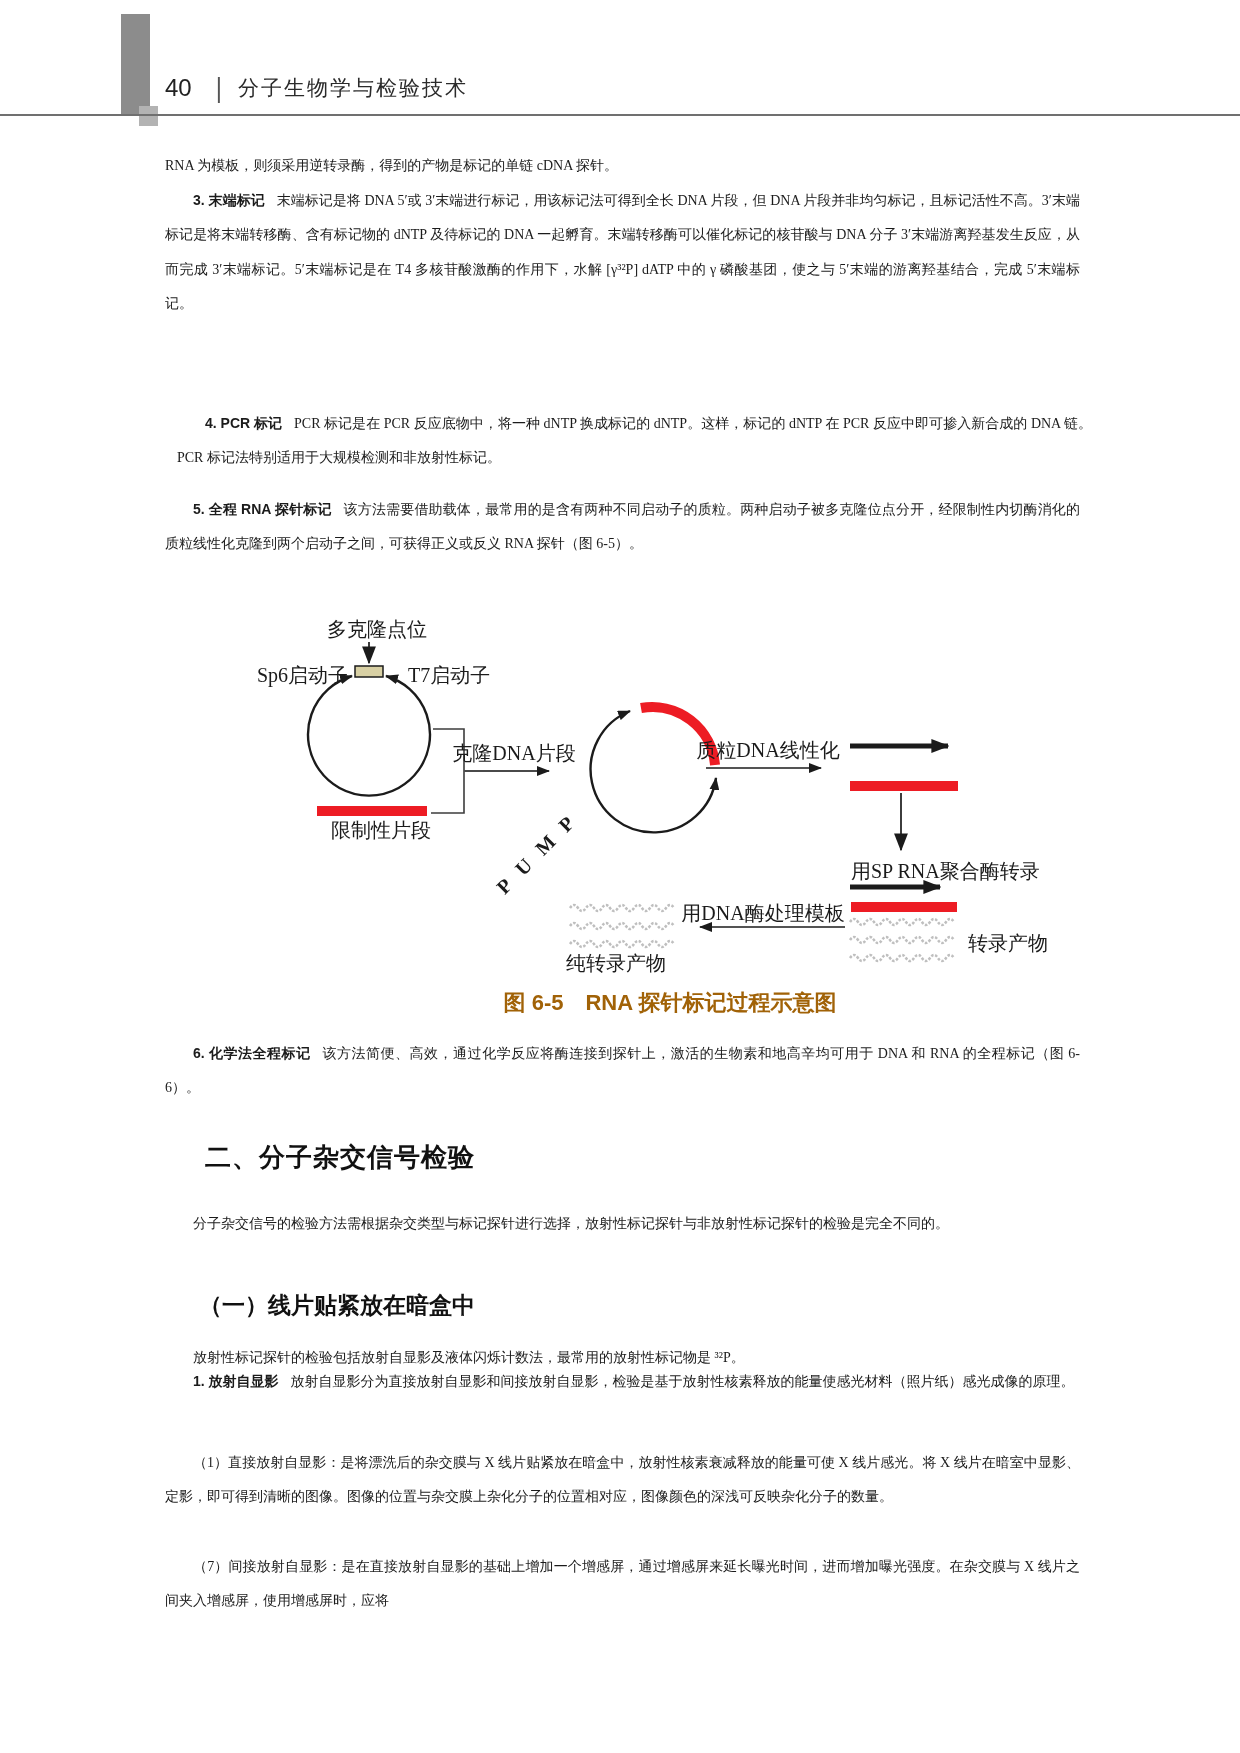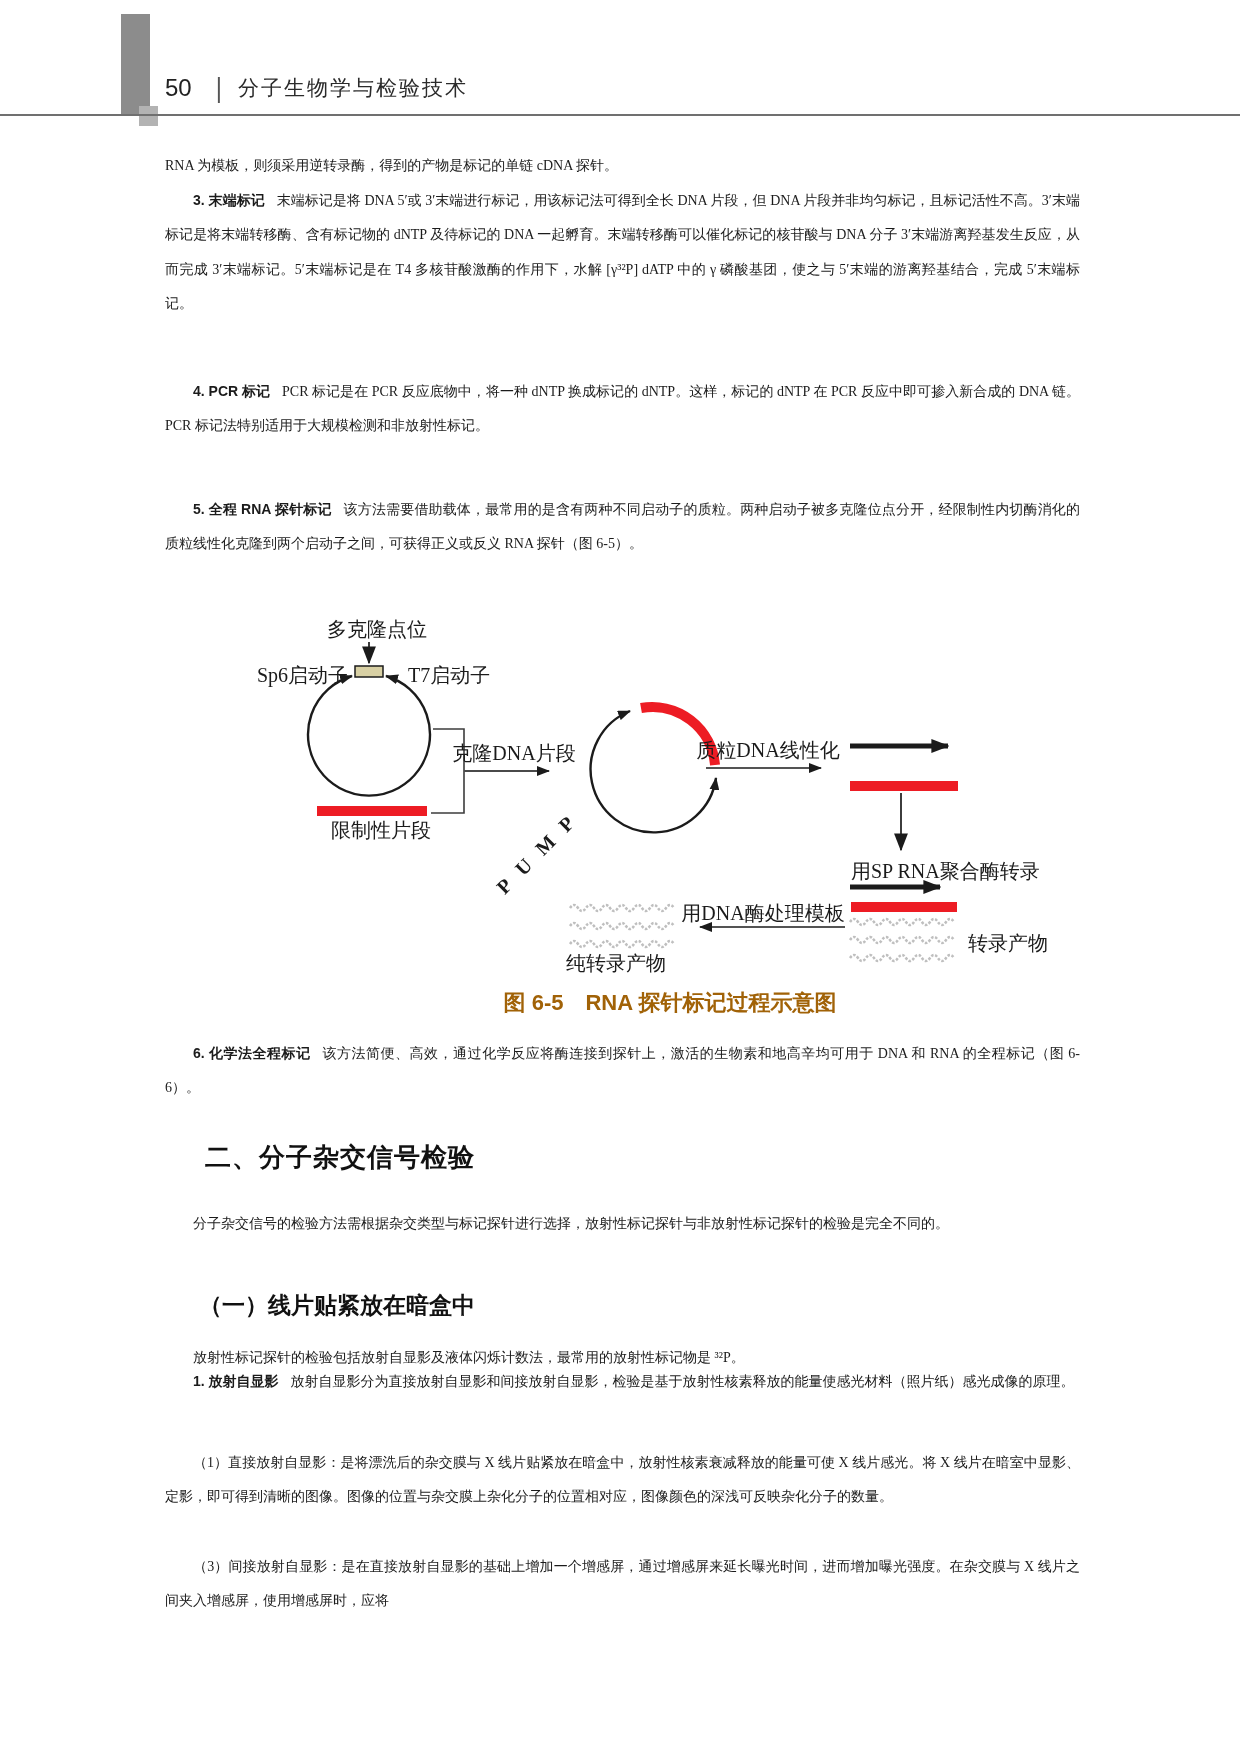--- a/index.html
+++ b/index.html
@@ -14,21 +14,21 @@
   .hdr-row{position:absolute;left:165px;top:74px;display:flex;align-items:center;
     font-family:"Liberation Sans","DejaVu Sans",sans-serif;}
   .hdr-num{font-size:24px;color:#222;}
   .hdr-div{font-size:24px;color:#555;margin:0 16px 0 24px;font-weight:200;transform:scaleY(1.15);}
   .hdr-title{font-size:21px;letter-spacing:2px;color:#2b2b2b;}
   
   .para{position:absolute;left:165px;width:915px;font-size:14px;line-height:34.4px;
     text-align:justify;margin:0;z-index:2;}
   .indent{text-indent:2em;}
   .lead{font-family:"Liberation Sans","DejaVu Sans",sans-serif;font-weight:bold;margin-right:0.85em;}
-  .pp1{top:149px;}  .pp2{top:183px;}  .pp3{top:374px;}  .pp4{top:492px;}
+  .pp1{top:149px;}  .pp2{top:183px;}  .pp3{top:406px;margin-left:12px;}  .pp4{top:492px;}
   .pp5{top:1036px;} .pp6{top:1207px;} .pp7{top:1341px;} .pp8{top:1364px;}
   .pp9{top:1446px;} .pp10{top:1550px;}
   .h2{position:absolute;left:165px;top:1140px;margin:0;padding-left:40px;
     font-family:Liberation Mono, monospace;font-size:26px;font-weight:bold;
     letter-spacing:1px;color:#111;z-index:2;}
   .h3{position:absolute;left:165px;top:1290px;margin:0;padding-left:34px;
     font-family:"Liberation Sans","DejaVu Sans",sans-serif;font-size:23px;font-weight:bold;color:#111;z-index:2;}
   .fig-caption{position:absolute;left:100px;top:988px;width:1140px;text-align:center;margin:0;
     font-family:"Liberation Sans","DejaVu Sans",sans-serif;font-size:22px;font-weight:bold;color:#a16207;z-index:2;}
   
@@ -41,21 +41,21 @@
   .circ{stroke:#1b1b1b;stroke-width:2.4;fill:none;}
   .redbar{fill:#ed1c24;}
 </style>
 </head>
 <body>
 
 <div class="hdr-bar"></div>
 <div class="hdr-sq"></div>
 <div class="hdr-rule"></div>
 <div class="hdr-row">
-  <span class="hdr-num">50</span>
+  <span class="hdr-num">40</span>
   <span class="hdr-div">|</span>
   <span class="hdr-title">分子生物学与检验技术</span>
 </div>
 
 <svg class="fig-svg" viewBox="0 555 1240 560">
   <defs>
     <marker id="arr" viewBox="0 0 13 10" markerWidth="13" markerHeight="10" refX="12" refY="5" orient="auto-start-reverse" markerUnits="userSpaceOnUse">
       <path d="M0 0 L13 5 L0 10 z" fill="#1b1b1b"></path>
     </marker>
     <marker id="arrB" viewBox="0 0 13 10" markerWidth="18" markerHeight="14" refX="12" refY="5" orient="auto-start-reverse" markerUnits="userSpaceOnUse">
@@ -122,13 +122,13 @@
 <p class="para pp6 indent"><span>分子杂交信号的检验方法需根据杂交类型与标记探针进行选择，放射性标记探针与非放射性标记探针的检验是完全不同的。</span></p>
 
 <h3 class="h3">（一）线片贴紧放在暗盒中</h3>
 
 <p class="para pp7 indent"><span>放射性标记探针的检验包括放射自显影及液体闪烁计数法，最常用的放射性标记物是 ³²P。</span></p>
 
 <p class="para pp8 indent"><b class="lead">1. 放射自显影</b><span>放射自显影分为直接放射自显影和间接放射自显影，检验是基于放射性核素释放的能量使感光材料（照片纸）感光成像的原理。</span></p>
 
 <p class="para pp9 indent"><span>（1）直接放射自显影：是将漂洗后的杂交膜与 X 线片贴紧放在暗盒中，放射性核素衰减释放的能量可使 X 线片感光。将 X 线片在暗室中显影、定影，即可得到清晰的图像。图像的位置与杂交膜上杂化分子的位置相对应，图像颜色的深浅可反映杂化分子的数量。</span></p>
 
-<p class="para pp10 indent"><span>（3）间接放射自显影：是在直接放射自显影的基础上增加一个增感屏，通过增感屏来延长曝光时间，进而增加曝光强度。在杂交膜与 X 线片之间夹入增感屏，使用增感屏时，应将</span></p>
+<p class="para pp10 indent"><span>（7）间接放射自显影：是在直接放射自显影的基础上增加一个增感屏，通过增感屏来延长曝光时间，进而增加曝光强度。在杂交膜与 X 线片之间夹入增感屏，使用增感屏时，应将</span></p>
 
 </body></html>

